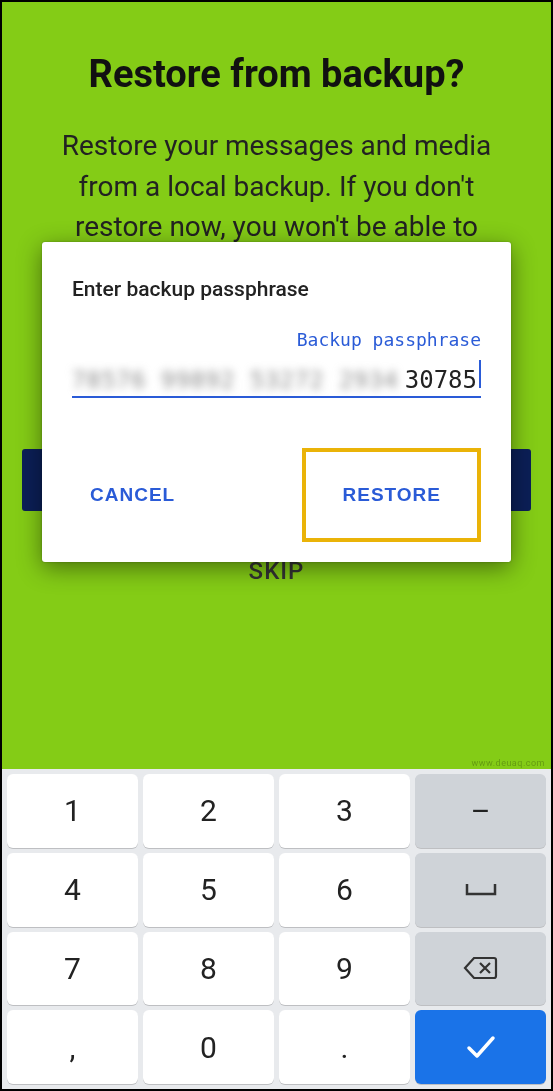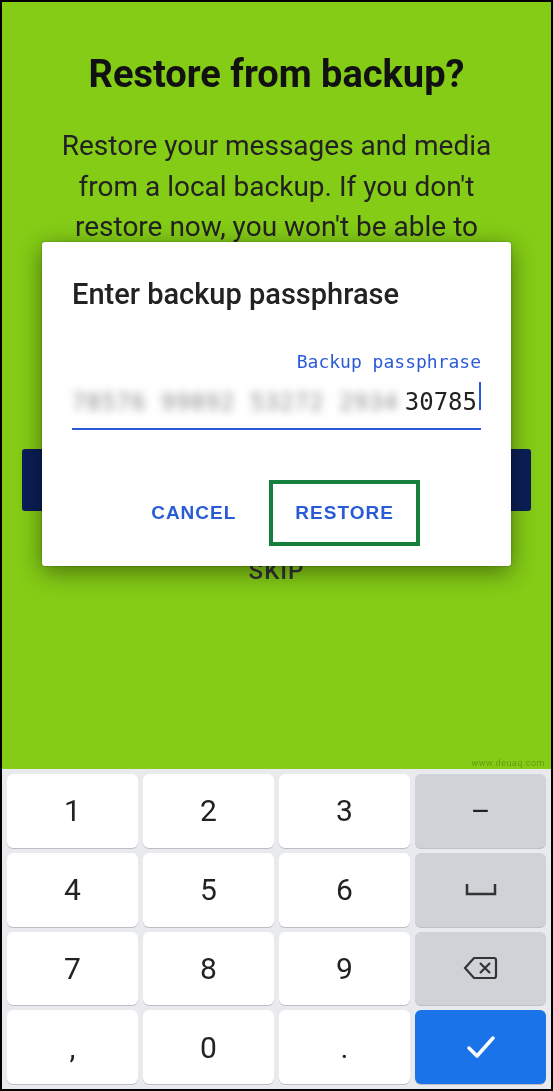--- a/index.html
+++ b/index.html
@@ -57,37 +57,37 @@
     position: absolute;
     z-index: 2;
     left: 40px; right: 40px;
     top: 240px;
     background: #fff;
     border-radius: 3px;
     box-shadow: 0 6px 24px rgba(0,0,0,0.45), 0 0 2px rgba(0,0,0,0.3);
     padding: 35px 30px 20px 30px;
   }
   .dialog-title {
-    font-size: 29px;
+    font-size: 21px;
     font-weight: 500;
     color: #222;
-    margin-bottom: 40px;
+    margin-bottom: 28px;
   }
   .field-label {
     font-family: monospace, "Roboto Mono", Menlo;
     font-size: 18px;
     color: #2a5bd7;
     margin-bottom: 10px;
     text-align: right;
   }
   .field-row {
     display: flex;
     align-items: baseline;
     border-bottom: 2px solid #2a5bd7;
-    padding-bottom: 12px;
+    padding-bottom: 2px;
     margin-bottom: 50px;
     position: relative;
   }
   .masked {
     flex: 1;
     font-family: monospace;
     font-size: 23px;
     color: #888;
     filter: blur(4px);
     letter-spacing: 1px;
@@ -103,37 +103,37 @@
   .cursor {
     width: 2px;
     height: 28px;
     background: #2a5bd7;
     display: inline-block;
     vertical-align: middle;
     margin-left: 2px;
   }
   .dialog-actions {
     display: flex;
-    justify-content: center;
+    justify-content: space-between;
     gap: 15px;
     align-items: center;
   }
   .dlg-btn {
     font-size: 19px;
     font-weight: 700;
     letter-spacing: 1px;
     color: #2a5bd7;
     padding: 14px 18px;
     background: none;
     border: none;
     cursor: pointer;
   }
   .restore-wrap {
-    border: 4px solid #15803d;
-    padding: 4px;
+    border: 4px solid #eab308;
+    padding: 18px;
   }
   .keyboard {
     position: absolute;
     z-index: 3;
     left: 0; right: 0; bottom: 0;
     height: 320px;
     background: #e8eaed;
     display: flex;
     flex-direction: column;
     padding: 5px;

